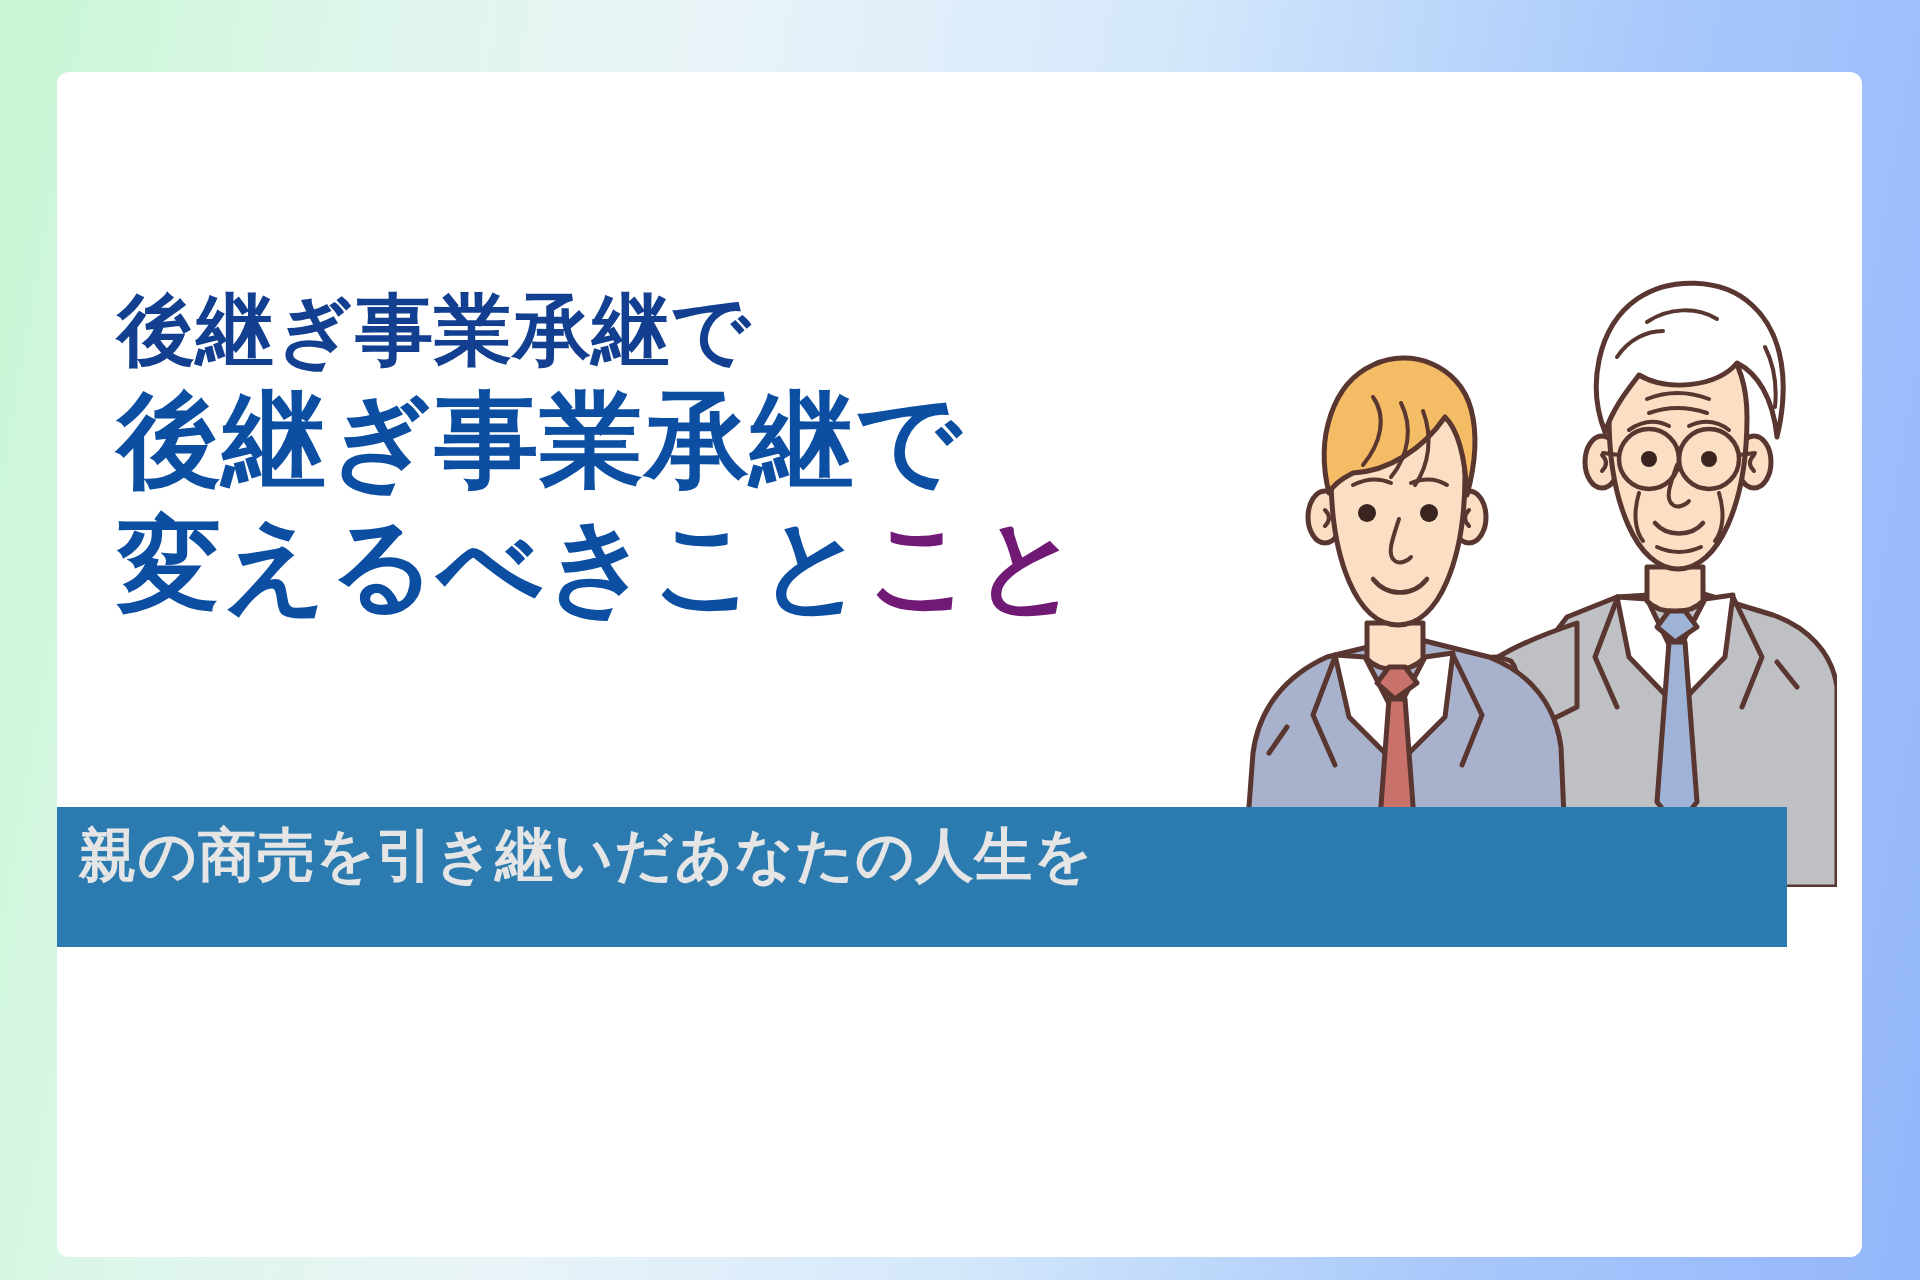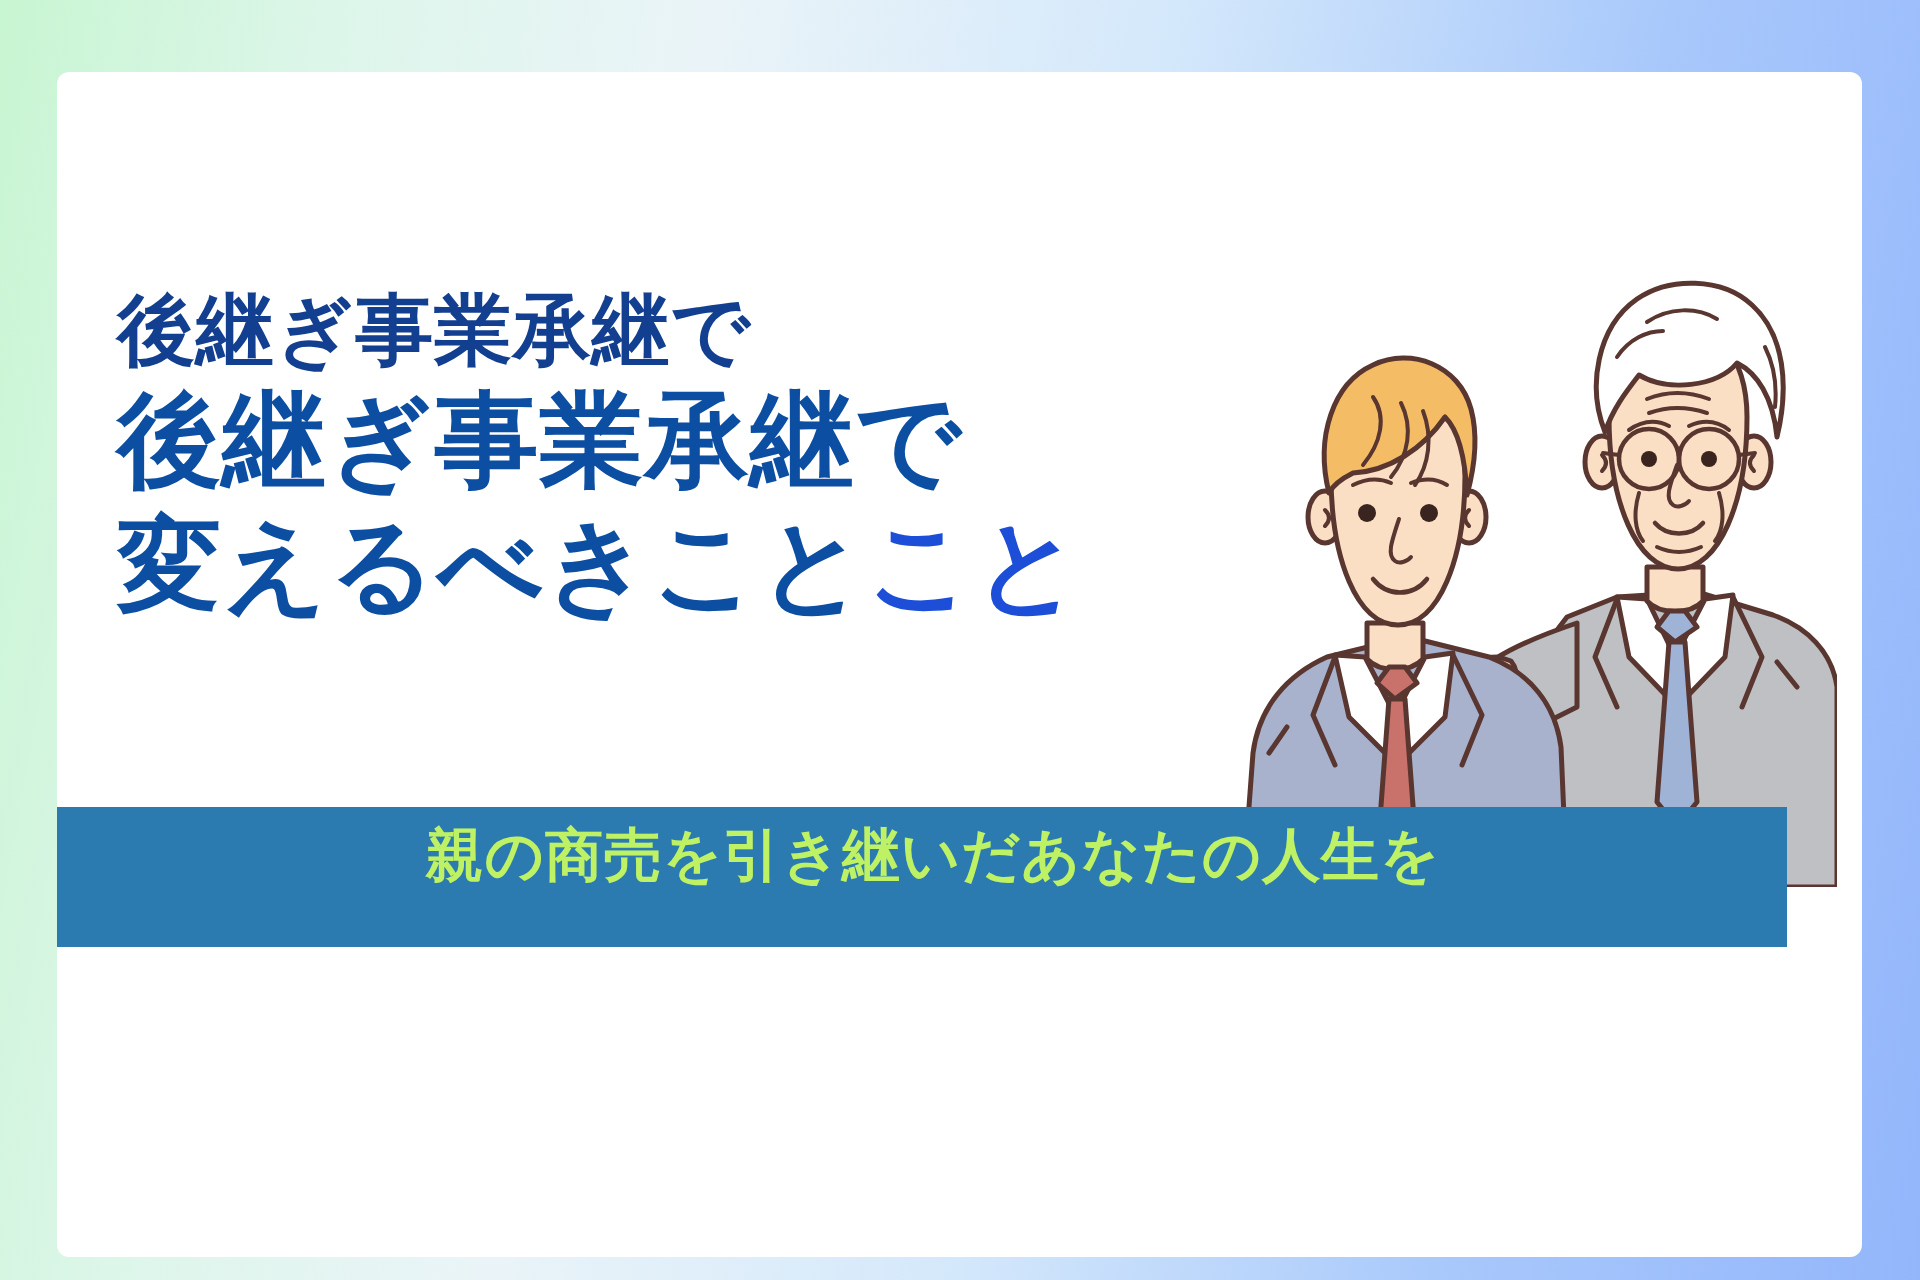--- a/index.html
+++ b/index.html
@@ -51,44 +51,43 @@
     line-height:96px;
     color:#123f8f;
   }
   .title-line.l2, .title-line.l3 {
     font-size:104px;
     line-height:125px;
     color:#0b4ea2;
   }
   .title-line.l3 { position:relative; z-index:7; }
   .outlined {
-    color:#1d4ed8;
+    color:#701a75;
     -webkit-text-stroke: 10px #ffffff;
     paint-order: stroke fill;
     font-family: Liberation Mono, monospace;
   }
 
   
   #subtitle-bar {
     position:absolute;
     left:0px; top:735px;
     width:1730px;
     height:140px;
     background:#2b7bb0;
     z-index:8;
     padding:14px 0 0 22px;
   }
   .subtitle-line {
-    color:#bef264;
+    color:#e5e5e5;
     font-size:58px;
     line-height:67px;
     font-weight:bold;
     letter-spacing:0.015em;
     white-space:nowrap;
-    text-align:center;
   }
 </style>
 </head>
 <body>
 
 <div id="card">
 
   <div id="illustration">
     <svg viewBox="0 0 660 700" xmlns="http://www.w3.org/2000/svg">
       <g fill="none" stroke="#5a3630" stroke-width="5" stroke-linecap="round" stroke-linejoin="round">

